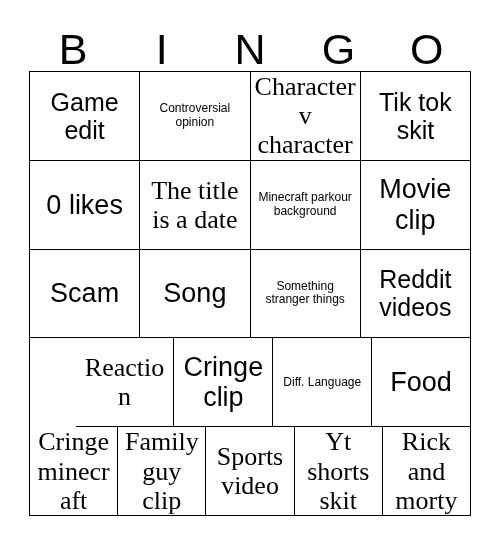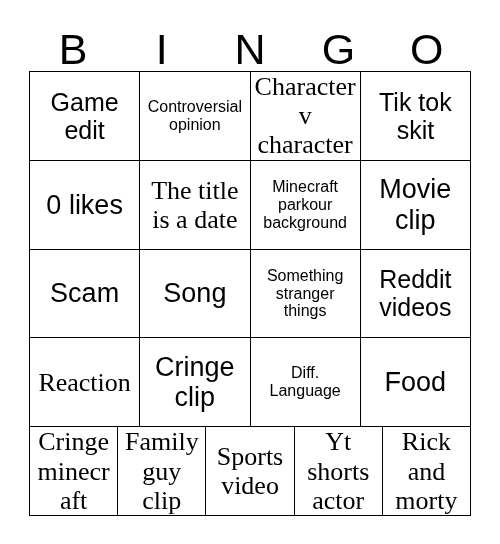--- a/index.html
+++ b/index.html
@@ -43,20 +43,21 @@
 
   
   .grid {
     width: 442px;
     height: 445px;
     border-top: 1.5px solid #000000;
     border-left: 1.5px solid #000000;
     box-sizing: border-box;
     display: flex;
     flex-direction: column;
+    align-items: flex-end;
   }
   .grid-row {
     flex: 1 1 0;
     display: flex;
     min-height: 0;
   }
   .cell {
     flex: 1 1 0;
     min-width: 0;
     border-right: 1.5px solid #000000;
@@ -74,21 +75,21 @@
     display: block;
     width: 100%;
     line-height: 1.12;
     word-wrap: break-word;
   }
 
   
   .size-xl .cell-text { font-size: 27px; }
   .size-lg .cell-text { font-size: 25px; }
   .size-md .cell-text { font-size: 26px; font-family: Liberation Serif, serif; }
-  .size-sm .cell-text { font-size: 16px; }
+  .size-sm .cell-text { font-size: 12px; }
 </style>
 </head>
 <body>
 
 <div class="card">
 
   <div class="header-row">
     <div class="header-cell">B</div>
     <div class="header-cell">I</div>
     <div class="header-cell">N</div>
@@ -162,21 +163,21 @@
       <div class="cell size-md">
           <span class="cell-text">Cringe minecraft</span>
         </div>
       <div class="cell size-md">
           <span class="cell-text">Family guy clip</span>
         </div>
       <div class="cell size-md">
           <span class="cell-text">Sports video</span>
         </div>
       <div class="cell size-md">
-          <span class="cell-text">Yt shorts actor</span>
+          <span class="cell-text">Yt shorts skit</span>
         </div>
       <div class="cell size-md">
           <span class="cell-text">Rick and morty</span>
         </div>
     </div>
 
   </div>
 </div>
 
 </body></html>

